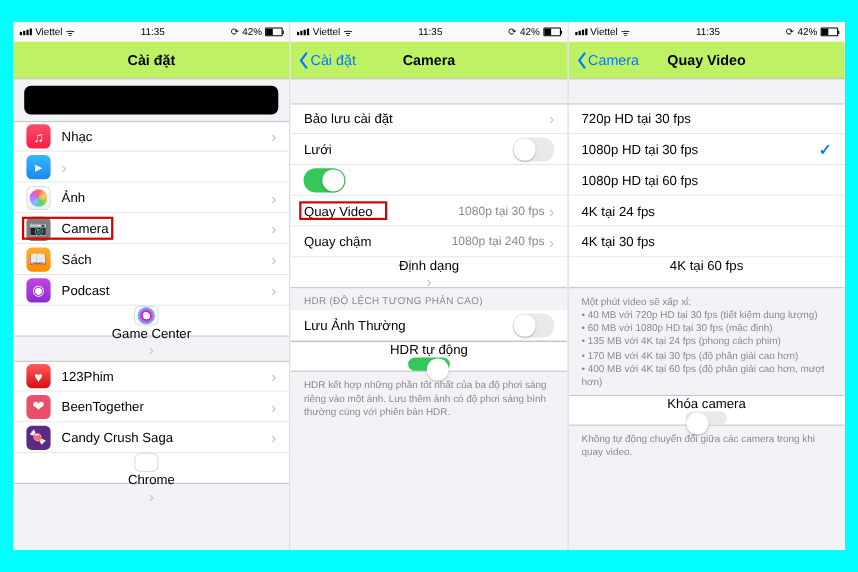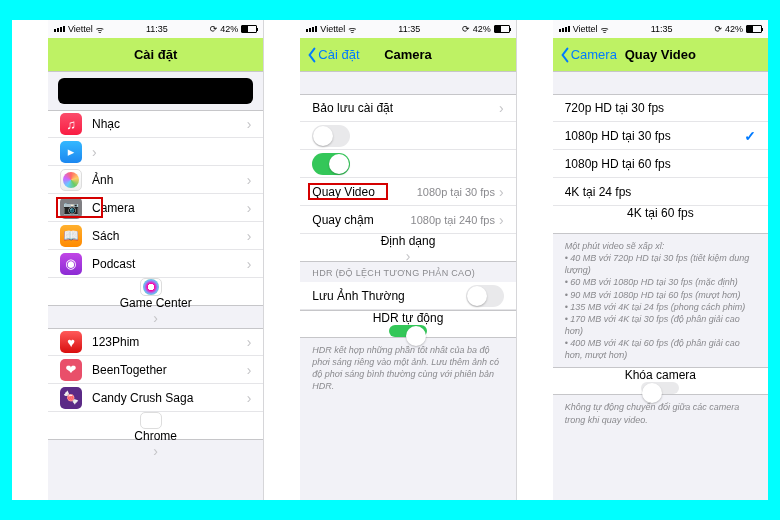--- a/index.html
+++ b/index.html
@@ -1,30 +1,30 @@
 <!DOCTYPE html>
 <html><head>
 <meta charset="utf-8">
 <style>
   * { margin: 0; padding: 0; box-sizing: border-box; font-family: -apple-system, "SF Pro Text", "Helvetica Neue", Arial, sans-serif; }
   body { width: 780px; height: 520px; background: #00ffff; overflow: hidden; }
   .stage { position: absolute; top: 20px; left: 12px; width: 756px; height: 480px; background: #fff; display: flex; }
-  .pane { flex: 1; background: #f2f2f7; border-right: 1px solid #d6d6d9; overflow: hidden; display: flex; flex-direction: column; margin-left: 36px; }
+  .pane { flex: 1; background: #f2f2f7; border-right: 1px solid #d6d6d9; overflow: hidden; display: flex; flex-direction: column; }
   .pane:last-child { border-right: none; }
   .statusbar { height: 18px; background: #fafafc; display: flex; align-items: center; justify-content: space-between; padding: 0 6px; font-size: 9px; color: #000; }
   .sb-left, .sb-right { display: flex; align-items: center; gap: 3px; }
   .titlebar { height: 34px; background: #bef264; border-bottom: 1px solid #c6c6c9; display: flex; align-items: center; position: relative; }
   .back { position: absolute; left: 6px; display: flex; align-items: center; color: #007aff; font-size: 13px; cursor: pointer; }
   .back svg { width: 12px; height: 16px; }
   .title { flex: 1; text-align: center; font-weight: 600; font-size: 13px; color: #000; }
   .scroll { flex: 1; overflow-y: auto; }
   .group { margin-top: 0; }
   .group.spaced { margin-top: 22px; }
   .gh { font-size: 9px; color: #8a8a8e; padding: 6px 12px 4px; text-transform: uppercase; letter-spacing: .3px; }
-  .gf { font-size: 9px; color: #8a8a8e; padding: 6px 12px; line-height: 1.35; font-style: italic; }
+  .gf { font-size: 9px; color: #8a8a8e; padding: 6px 12px; line-height: 1.35; }
   .row { background: #fff; height: 28px; display: flex; align-items: center; padding: 0 12px; border-bottom: 1px solid #e5e5e8; position: relative; font-size: 12px; }
   .row:last-child { border-bottom-color: #c6c6c9; flex-direction: column; }
   .rowg-top { border-top: 1px solid #c6c6c9; }
   .icon { width: 22px; height: 22px; border-radius: 5px; margin-right: 10px; display: flex; align-items: center; justify-content: center; font-size: 13px; color: #fff; }
   .label { flex: 1; color: #000; }
   .value { color: #8a8a8e; font-size: 11px; margin-right: 4px; }
   .chev { color: #c4c4c7; font-size: 14px; }
   .check { color: #007aff; font-weight: bold; font-size: 14px; }
   .toggle { width: 38px; height: 22px; border-radius: 11px; position: relative; }
   .toggle::after { content: ''; position: absolute; width: 20px; height: 20px; border-radius: 50%; background: #fff; top: 1px; box-shadow: 0 1px 2px rgba(0,0,0,.25); }
@@ -179,20 +179,21 @@
         </div>
       <div class="title">Camera</div>
     </div>
     <div class="scroll">
       <div class="group spaced" id="p2g1">
           <div class="row rowg-top">
             <div class="label">Bảo lưu cài đặt</div>
             <div class="chev">›</div>
           </div>
           <div class="row">
+            <div class="label">Lưới</div>
             <div class="toggle off"></div>
           </div>
           <div class="row">
             <div class="toggle on"></div>
           </div>
           <div class="row">
             <div class="label">Quay Video</div>
             <div class="value">1080p tại 30 fps</div>
             <div class="chev">›</div>
             <div class="hl" style="left: 8px; width: 80px; top: 5px; bottom: 5px;"></div>
@@ -261,25 +262,28 @@
             <div class="label">1080p HD tại 30 fps</div>
             <div class="check">✓</div>
           </div>
           <div class="row">
             <div class="label">1080p HD tại 60 fps</div>
           </div>
           <div class="row">
             <div class="label">4K tại 24 fps</div>
           </div>
           <div class="row">
+            <div class="label">4K tại 30 fps</div>
+          </div>
+          <div class="row">
             <div class="label">4K tại 60 fps</div>
           </div>
         </div>
       <div class="gf" id="p3foot">Một phút video sẽ xấp xỉ:
-<div>• 40 MB với 720p HD tại 30 fps (tiết kiệm dung lượng)</div><div>• 60 MB với 1080p HD tại 30 fps (mặc định)</div><div>• 90 MB với 1080p HD tại 60 fps (mượt hơn)</div><div>• 135 MB với 4K tại 24 fps (phong cách phim)</div><div>• 170 MB với 4K tại 30 fps (độ phân giải cao hơn)</div><div>• 400 MB với 4K tại 60 fps (độ phân giải cao hơn, mượt hơn)</div></div>
+<div>• 40 MB với 720p HD tại 30 fps (tiết kiệm dung lượng)</div><div>• 60 MB với 1080p HD tại 30 fps (mặc định)</div><div>• 135 MB với 4K tại 24 fps (phong cách phim)</div><div>• 170 MB với 4K tại 30 fps (độ phân giải cao hơn)</div><div>• 400 MB với 4K tại 60 fps (độ phân giải cao hơn, mượt hơn)</div></div>
       <div class="group" id="p3g2">
           <div class="row rowg-top">
             <div class="label">Khóa camera</div>
             <div class="toggle off"></div>
           </div>
         </div>
       <div class="gf">Không tự động chuyển đổi giữa các camera trong khi quay video.</div>
     </div>
   </div>
 

